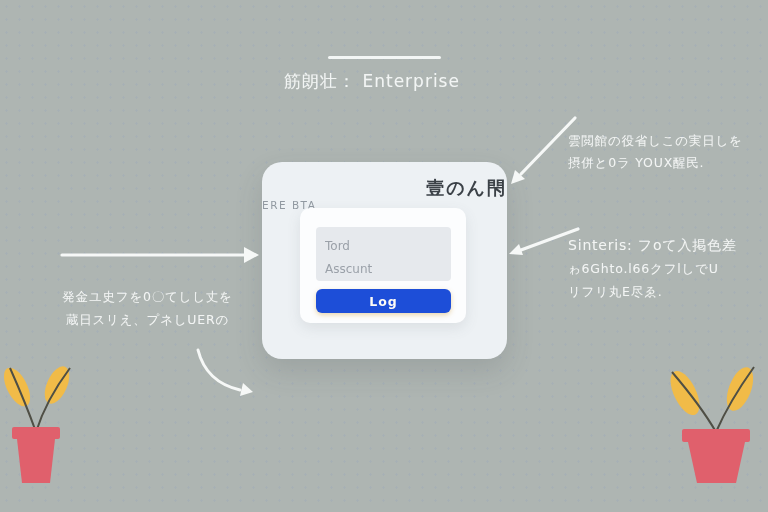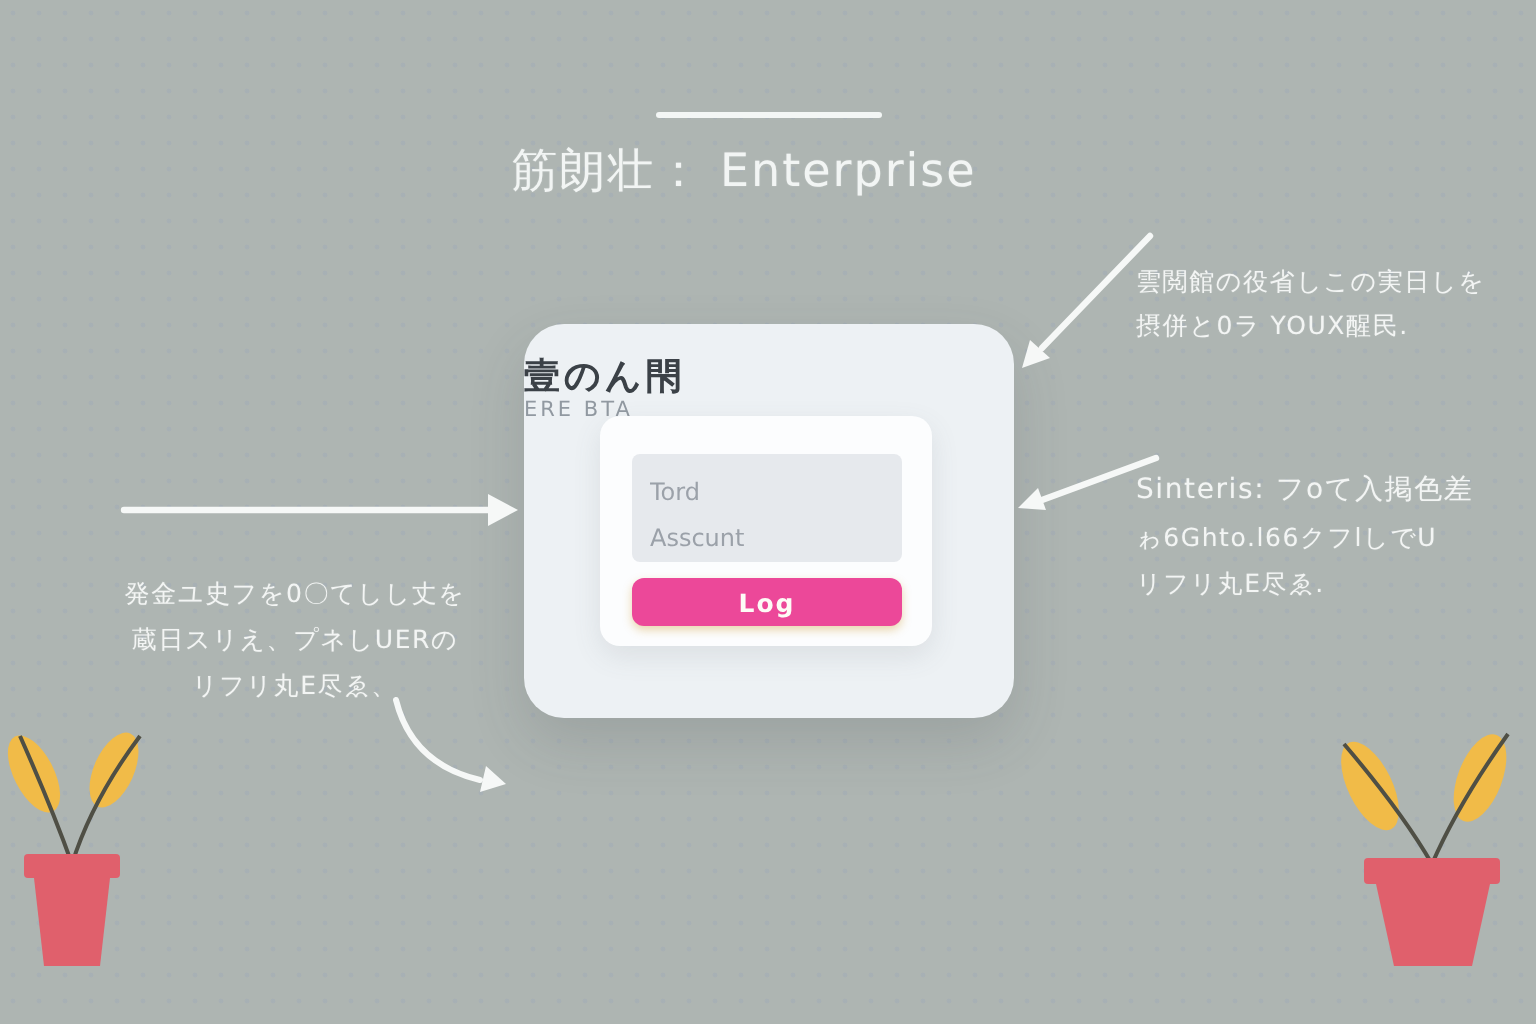--- a/index.html
+++ b/index.html
@@ -20,38 +20,38 @@
   
   .title-divider {
     position: absolute; left: 328px; top: 56px;
     width: 113px; height: 3px; border-radius: 2px;
     background: #f3f6f5;
   }
   .page-title {
     position: absolute; left: 0; top: 70px; width: 720px;
     text-align: center;
     color: #f2f5f4;
-    font-size: 23px;
+    font-size: 17px;
     font-weight: 500;
     letter-spacing: 1px;
     text-shadow: 0 0 1px rgba(255,255,255,0.25);
     padding-left: 24px;
   }
 
   
   .login-card {
     position: absolute; left: 262px; top: 162px;
     width: 245px; height: 197px;
     background: #edf1f4;
     border-radius: 20px;
     box-shadow: 0 12px 28px rgba(60,70,75,0.16);
   }
   .login-card-title {
     position: absolute; left: 0; top: 14px; width: 100%;
-    text-align: left;
+    text-align: right;
     color: #3b4147;
     font-size: 18px;
     font-weight: bold;
     letter-spacing: 2px;
   }
   .login-card-subtitle {
     position: absolute; left: 0; top: 37px; width: 100%;
     text-align: left;
     color: #9199a1;
     font-size: 10.5px;
@@ -74,21 +74,21 @@
     font-family: "DejaVu Sans", "Liberation Sans", sans-serif;
     font-size: 12px;
     color: #6e757d;
   }
   .form-input::placeholder { color: #9ba1a9; opacity: 1; }
   .input-1 { top: 19px; }
   .input-2 { top: 49px; height: 24px; }
   .login-button {
     position: absolute; left: 16px; top: 81px;
     width: 135px; height: 24px;
-    background: #ec4899;
+    background: #1d4ed8;
     border: none; outline: none;
     border-radius: 6px;
     color: #fdfbf6;
     font-family: "DejaVu Sans", "Liberation Sans", sans-serif;
     font-size: 12.5px;
     font-weight: bold;
     letter-spacing: 1px;
     cursor: pointer;
     box-shadow: 0 2px 5px rgba(200,140,20,0.35);
   }
@@ -141,21 +141,20 @@
 
   <div class="annotation annotation-mid-right">
     <div class="line-lead">Sinteris: フoて入掲色差</div>
     <div>ゎ6Ghto.l66クフlしでU</div>
     <div>リフリ丸E尽ゑ.</div>
   </div>
 
   <div class="annotation annotation-left">
     <div>発金ユ史フを0〇てしし丈を</div>
     <div>蔵日スリえ、プネしUERの</div>
-    <div>リフリ丸E尽ゑ、</div>
   </div>
 
   <svg class="overlay" width="768" height="512" viewBox="0 0 768 512">
     <g stroke="#f6f8f7" stroke-width="3.2" stroke-linecap="round" fill="#f6f8f7">
 
       <g>
         <line x1="575" y1="118" x2="521" y2="174"></line>
         <polygon points="511,184 525,179 515,170" stroke="none"></polygon>
       </g>
 

